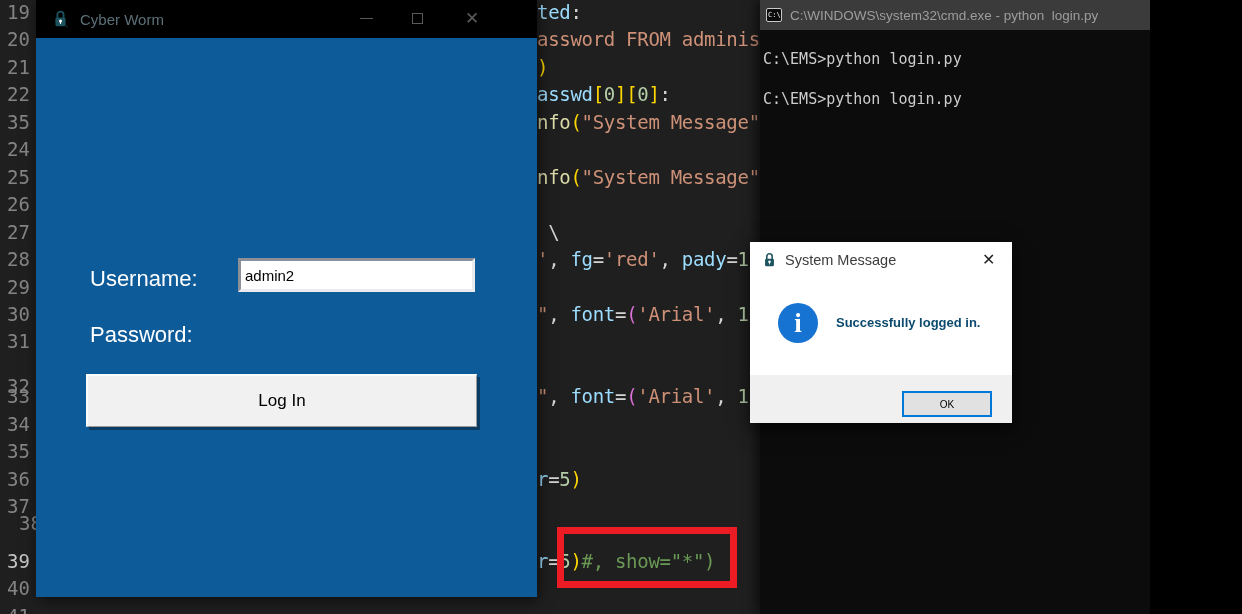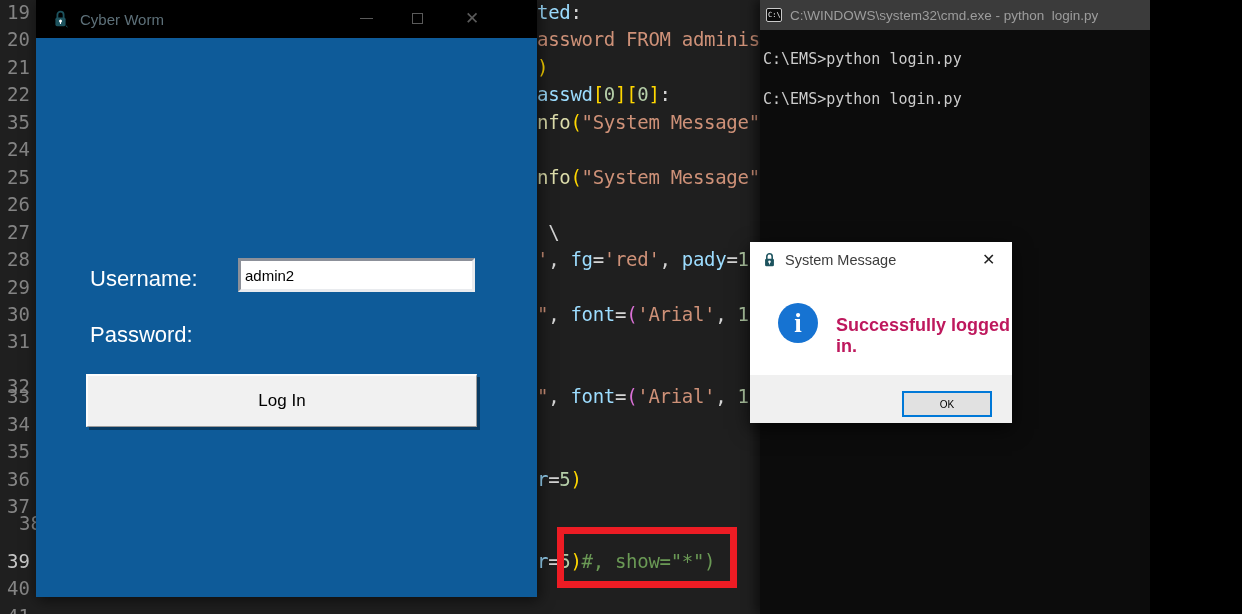--- a/index.html
+++ b/index.html
@@ -67,21 +67,21 @@
   .dialog{position:absolute;left:750px;top:242px;width:262px;height:181px;background:#ffffff;
           z-index:5;box-shadow:0 6px 18px rgba(0,0,0,.65);}
   .dlg-titlebar{position:relative;height:36px;display:flex;align-items:center;padding-left:13px;}
   .dlg-title{font-size:14.5px;color:#3c3c3c;margin-left:9px;}
   .dlg-close{position:absolute;left:232px;top:9px;font-size:16px;color:#222;line-height:18px;
              cursor:pointer;}
   .info-icon{position:absolute;left:28px;top:61px;width:40px;height:40px;border-radius:50%;
              background:#1673D2;display:flex;align-items:center;justify-content:center;}
   .info-icon span{color:#fff;font-size:27px;font-weight:bold;line-height:40px;
                   font-family:"Liberation Serif",serif;}
-  .dlg-msg{position:absolute;left:86px;top:73px;font-size:18px;font-weight:bold;color:#be185d;}
+  .dlg-msg{position:absolute;left:86px;top:73px;font-size:13px;font-weight:bold;color:#0c4a6e;}
   .dlg-footer{position:absolute;left:0;top:133px;width:262px;height:48px;background:#F0F0F0;}
   .ok-btn{position:absolute;left:152px;top:149px;width:90px;height:26px;background:#E1E1E1;
           border:2px solid #0078D7;font-family:"Liberation Sans",sans-serif;font-size:10px;
           color:#000;cursor:pointer;}
 </style>
 </head>
 <body>
 
 <div class="stage">
 

